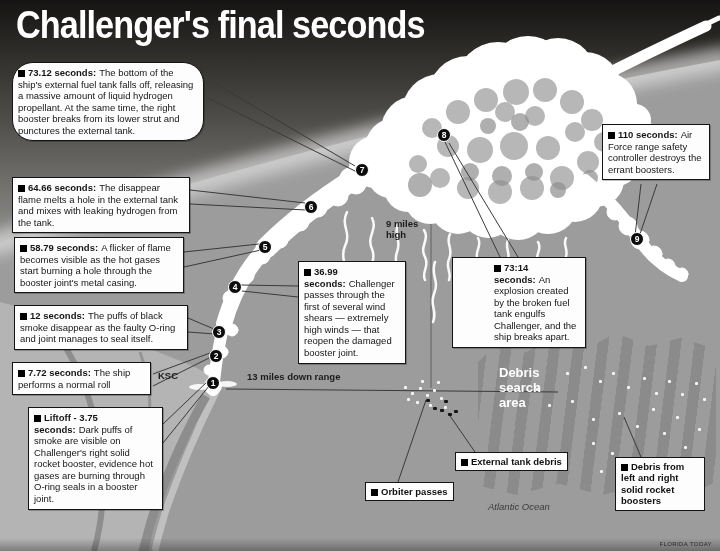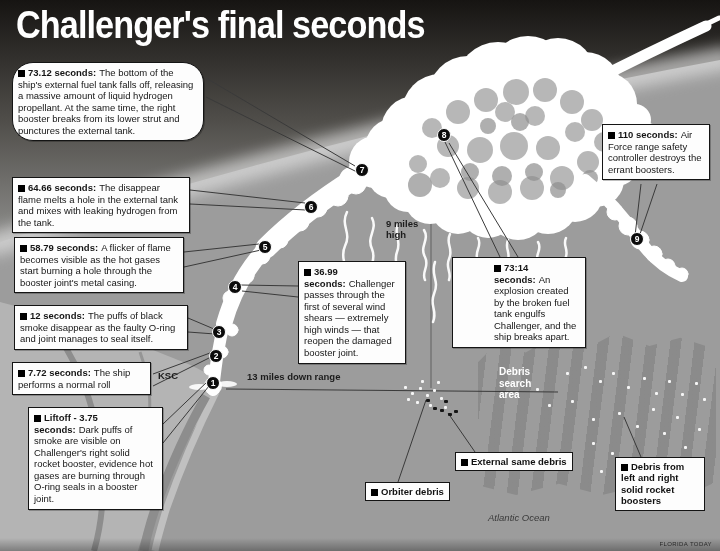--- a/index.html
+++ b/index.html
@@ -46,22 +46,22 @@
     padding:3px 5px;font-size:9.5px;line-height:1.2;color:#111;font-weight:bold;
   }
   .d0{left:455px;top:452px;white-space:nowrap;}
   .d1{left:365px;top:482px;white-space:nowrap;}
   .d2{left:595px;top:457px;width:90px;margin-left:20px;}
   
   .mlabel{position:absolute;font-weight:bold;color:#1c1c1c;font-size:9.5px;line-height:1.15;}
   .ksc{left:158px;top:371px;}
   .range{left:247px;top:372px;white-space:nowrap;}
   .alt{left:386px;top:219px;width:44px;}
-  .search{left:499px;top:366px;width:50px;color:#fff;font-size:10px;}
-  .ocean{left:488px;top:502px;font-weight:normal;font-style:italic;color:#3a3a3a;margin-top:11px;}
+  .search{left:499px;top:366px;width:50px;color:#fff;font-size:13px;}
+  .ocean{left:488px;top:502px;font-weight:normal;font-style:italic;color:#3a3a3a;}
   .credit{position:absolute;right:8px;bottom:4px;font-size:6px;letter-spacing:.4px;color:#2e2e2e;}
   
   .mk{
     position:absolute;width:14px;height:14px;border-radius:50%;
     background:#0b0b0b;border:1.5px solid #fff;color:#fff;
     font-size:8.5px;font-weight:bold;display:flex;align-items:center;justify-content:center;
     transform:translate(-50%,-50%);line-height:1;
   }
   .mk1{left:213px;top:383px;}.mk2{left:216px;top:356px;}.mk3{left:219px;top:332px;}
   .mk4{left:235px;top:287px;}.mk5{left:265px;top:247px;}.mk6{left:311px;top:207px;}
@@ -336,24 +336,24 @@
     <span class="sq"></span><b>36.99 seconds:</b><span>Challenger passes through the first of several wind shears — extremely high winds — that reopen the damaged booster joint.</span>
   </div>
   <div class="callout c7">
     <span class="sq"></span><b>73:14 seconds:</b><span>An explosion created by the broken fuel tank engulfs Challenger, and the ship breaks apart.</span>
   </div>
   <div class="callout c8">
     <span class="sq"></span><b>110 seconds:</b><span>Air Force range safety controller destroys the errant boosters.</span>
   </div>
 
   <div class="dlabel d0">
-    <span class="sq"></span><b>External same debris</b>
+    <span class="sq"></span><b>External tank debris</b>
   </div>
   <div class="dlabel d1">
-    <span class="sq"></span><b>Orbiter debris</b>
+    <span class="sq"></span><b>Orbiter passes</b>
   </div>
   <div class="dlabel d2">
     <span class="sq"></span><b>Debris from left and right solid rocket boosters</b>
   </div>
 
   <div class="mlabel ksc">KSC</div>
   <div class="mlabel range">13 miles down range</div>
   <div class="mlabel alt">9 miles high</div>
   <div class="mlabel search">Debris search area</div>
   <div class="mlabel ocean">Atlantic Ocean</div>

